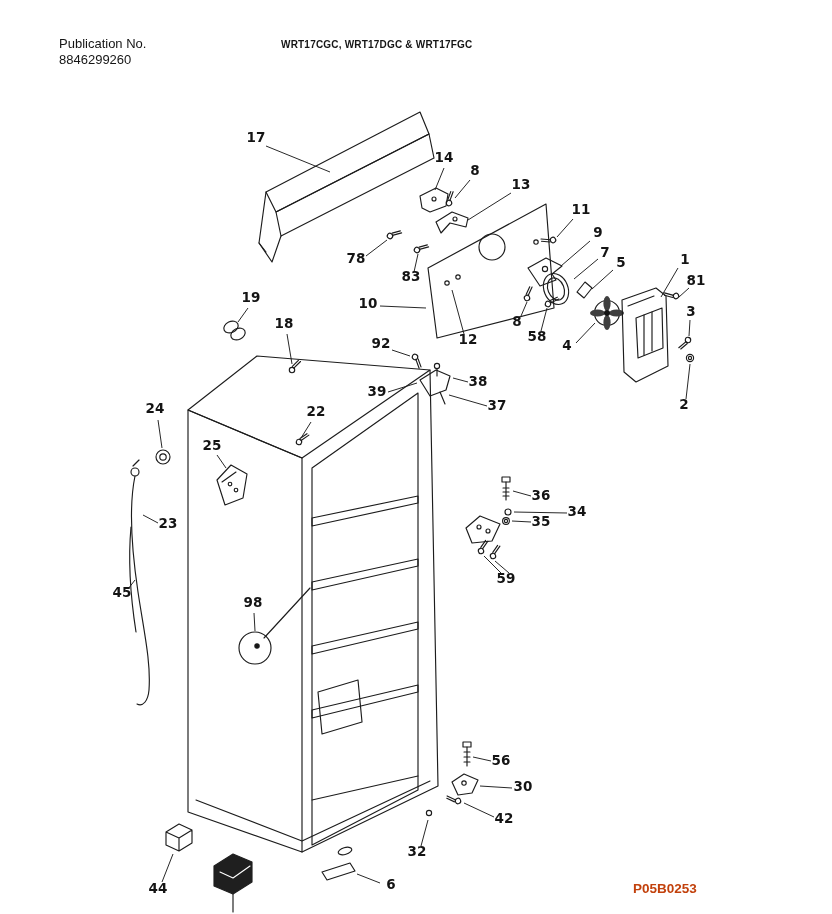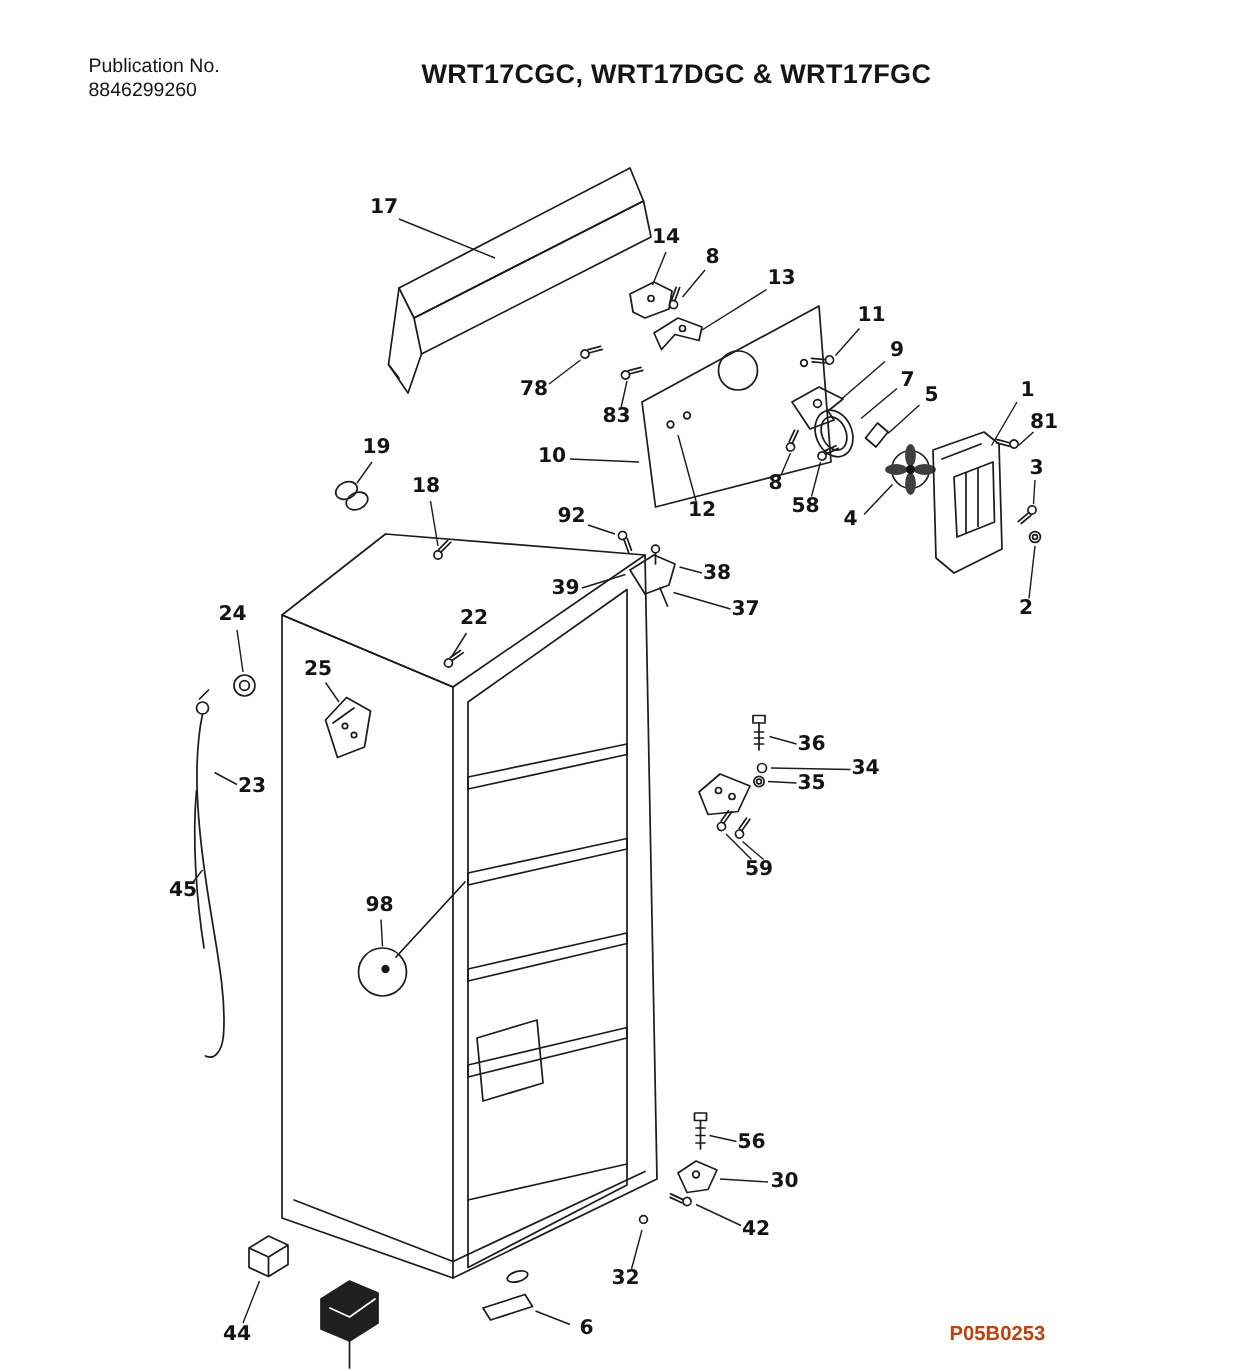--- a/index.html
+++ b/index.html
@@ -14,21 +14,21 @@
     background:#ffffff;
     overflow:hidden;
   }
   .pub-block {
     position:absolute; left:59px; top:36px;
     font-size:13px; line-height:16px;
     color:#151515;
   }
   .models-title {
     position:absolute; left:281px; top:39px;
-    font-size:18px; font-weight:bold; letter-spacing:.2px;
+    font-size:10px; font-weight:bold; letter-spacing:.2px;
     color:#151515;
   }
   .diagram-code {
     position:absolute; left:633px; top:881px;
     font-size:13.5px; font-weight:bold;
     color:#c2410c;
   }
   svg.diagram { position:absolute; left:0; top:0; }
   .art {
     stroke:var(--ink,#1c1c1c);

